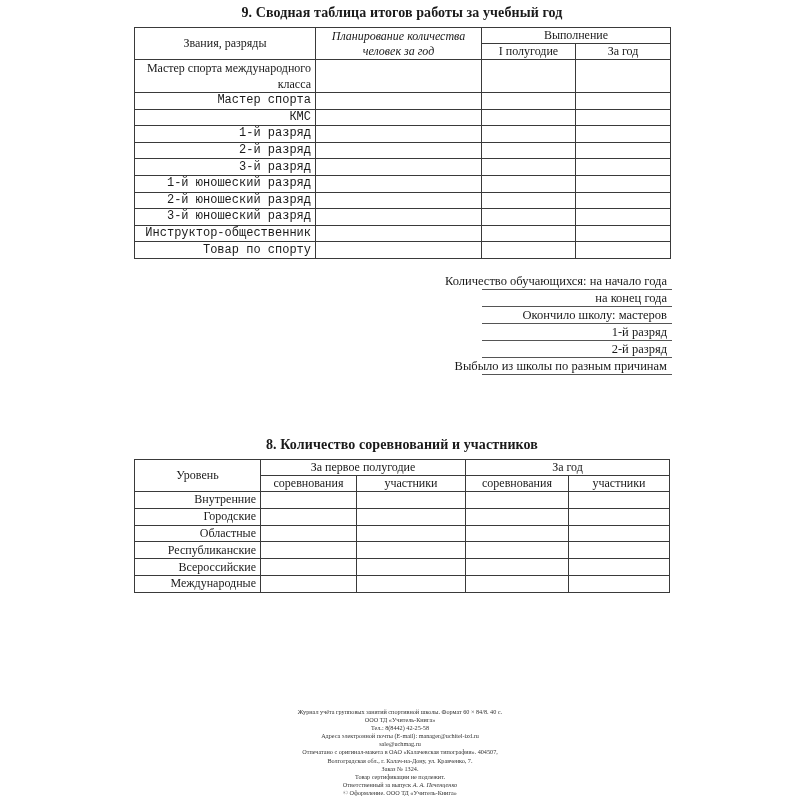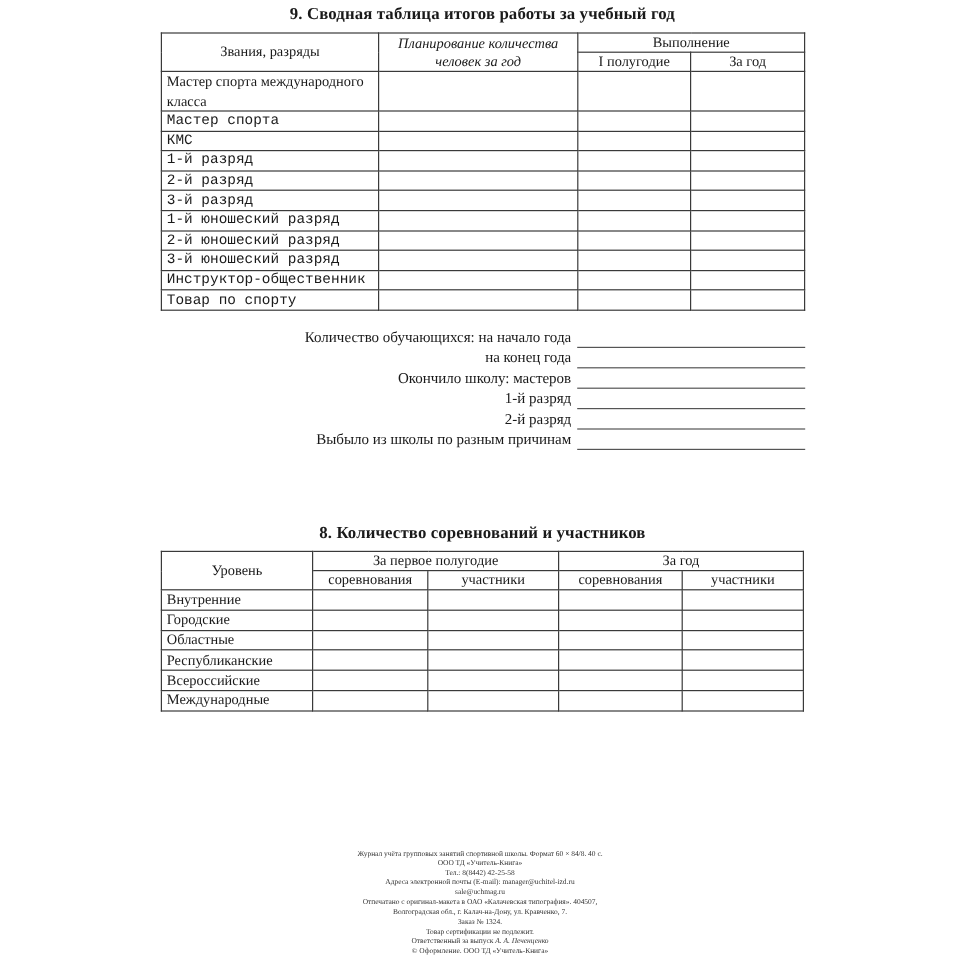--- a/index.html
+++ b/index.html
@@ -36,21 +36,21 @@
       border: 1px solid #3a3a3a;
       padding: 0 4px;
       font-weight: normal;
       vertical-align: middle;
       line-height: 15px;
     }
     table.grid th {
       text-align: center;
     }
     table.grid td.label {
-      text-align: left;
+      text-align: right;
     }
     table.grid td.cell {
       background: #ffffff;
     }
 
     
     #t1 { left: 134px; top: 27px; width: 536px; }
     #t1 tr.h1 { height: 15px; }
     #t1 tr.h2 { height: 15px; }
     #t1 tr.r2 { height: 33px; }
@@ -59,22 +59,23 @@
     
     .summary {
       position: absolute;
       left: 200px;
       top: 274px;
       width: 472px;
       font-size: 12.5px;
     }
     .summary-row {
       display: flex;
-      align-items: flex-start;
+      align-items: flex-end;
       height: 17px;
+      flex-direction: column;
     }
     .summary-label {
       width: 276px;
       text-align: right;
       padding-right: 5px;
       line-height: 15px;
     }
     .summary-line {
       width: 190px;
       height: 15px;

